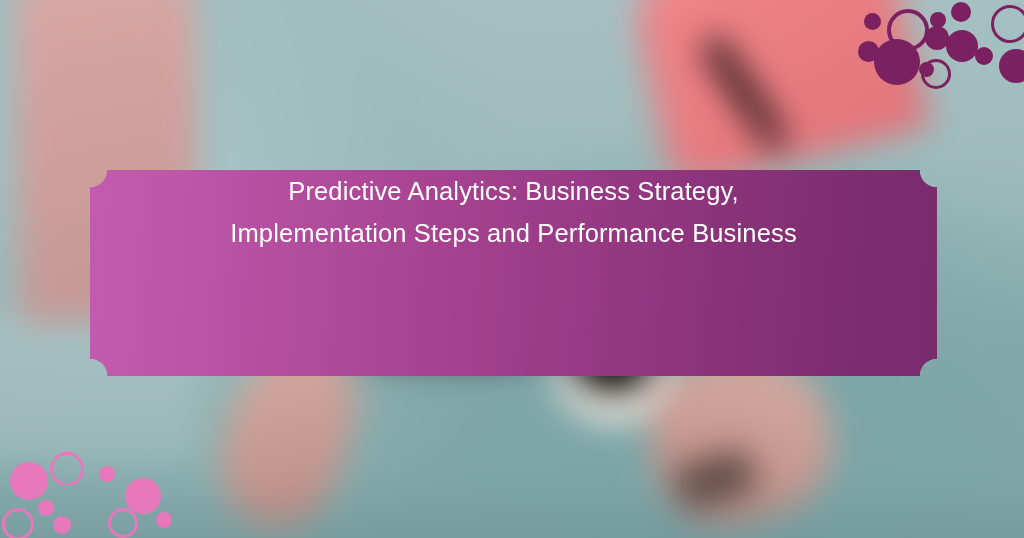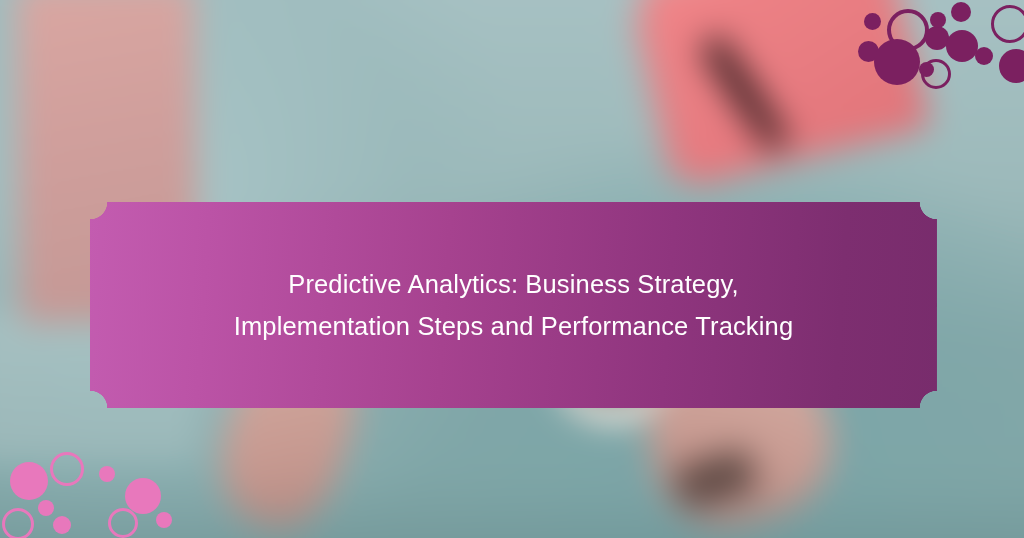--- a/index.html
+++ b/index.html
@@ -181,33 +181,31 @@
   .banner {
     position: absolute;
     left: 90px;
     top: 170px;
     width: 847px;
     height: 206px;
     background: linear-gradient(94deg, #c35cb0 0%, #bb53a6 14%, #a6428f 42%, #8f357e 68%, #7d2e70 88%, #782c6c 100%);
     display: flex;
     flex-direction: column;
     align-items: center;
-    justify-content: center;
     
     -webkit-mask:
       radial-gradient(circle 17px at 0 0, transparent 0 17px, #000 17.5px) top left / 51% 51% no-repeat,
       radial-gradient(circle 17px at 100% 0, transparent 0 17px, #000 17.5px) top right / 51% 51% no-repeat,
       radial-gradient(circle 17px at 0 100%, transparent 0 17px, #000 17.5px) bottom left / 51% 51% no-repeat,
       radial-gradient(circle 17px at 100% 100%, transparent 0 17px, #000 17.5px) bottom right / 51% 51% no-repeat;
     mask:
       radial-gradient(circle 17px at 0 0, transparent 0 17px, #000 17.5px) top left / 51% 51% no-repeat,
       radial-gradient(circle 17px at 100% 0, transparent 0 17px, #000 17.5px) top right / 51% 51% no-repeat,
       radial-gradient(circle 17px at 0 100%, transparent 0 17px, #000 17.5px) bottom left / 51% 51% no-repeat,
       radial-gradient(circle 17px at 100% 100%, transparent 0 17px, #000 17.5px) bottom right / 51% 51% no-repeat;
-    margin-top: 32px;
   }
 
   .title-line {
     color: #ffffff;
     font-family: "Liberation Sans", sans-serif;
     font-size: 25.5px;
     font-weight: 400;
     letter-spacing: 0.15px;
     line-height: 42px;
     text-align: center;
@@ -259,16 +257,16 @@
       <div class="dot" style="left: 125px; top: 478px; width: 36px; height: 36px; background: rgb(232, 120, 188);"></div>
       <div class="dot" style="left: 38px; top: 500px; width: 16px; height: 16px; background: rgb(232, 120, 188);"></div>
       <div class="dot" style="left: 2px; top: 508px; width: 32px; height: 32px; background: transparent; border: 3px solid rgb(232, 120, 188);"></div>
       <div class="dot" style="left: 53px; top: 516px; width: 18px; height: 18px; background: rgb(232, 120, 188);"></div>
       <div class="dot" style="left: 108px; top: 508px; width: 30px; height: 30px; background: transparent; border: 3px solid rgb(232, 120, 188);"></div>
       <div class="dot" style="left: 156px; top: 512px; width: 16px; height: 16px; background: rgb(232, 120, 188);"></div>
     </div>
 
   <div class="banner">
     <div class="title-line">Predictive Analytics: Business Strategy,</div>
-    <div class="title-line">Implementation Steps and Performance Tracking</div>
+    <div class="title-line">Implementation Steps and Performance Business</div>
   </div>
 
 </div>
 
 </body></html>

